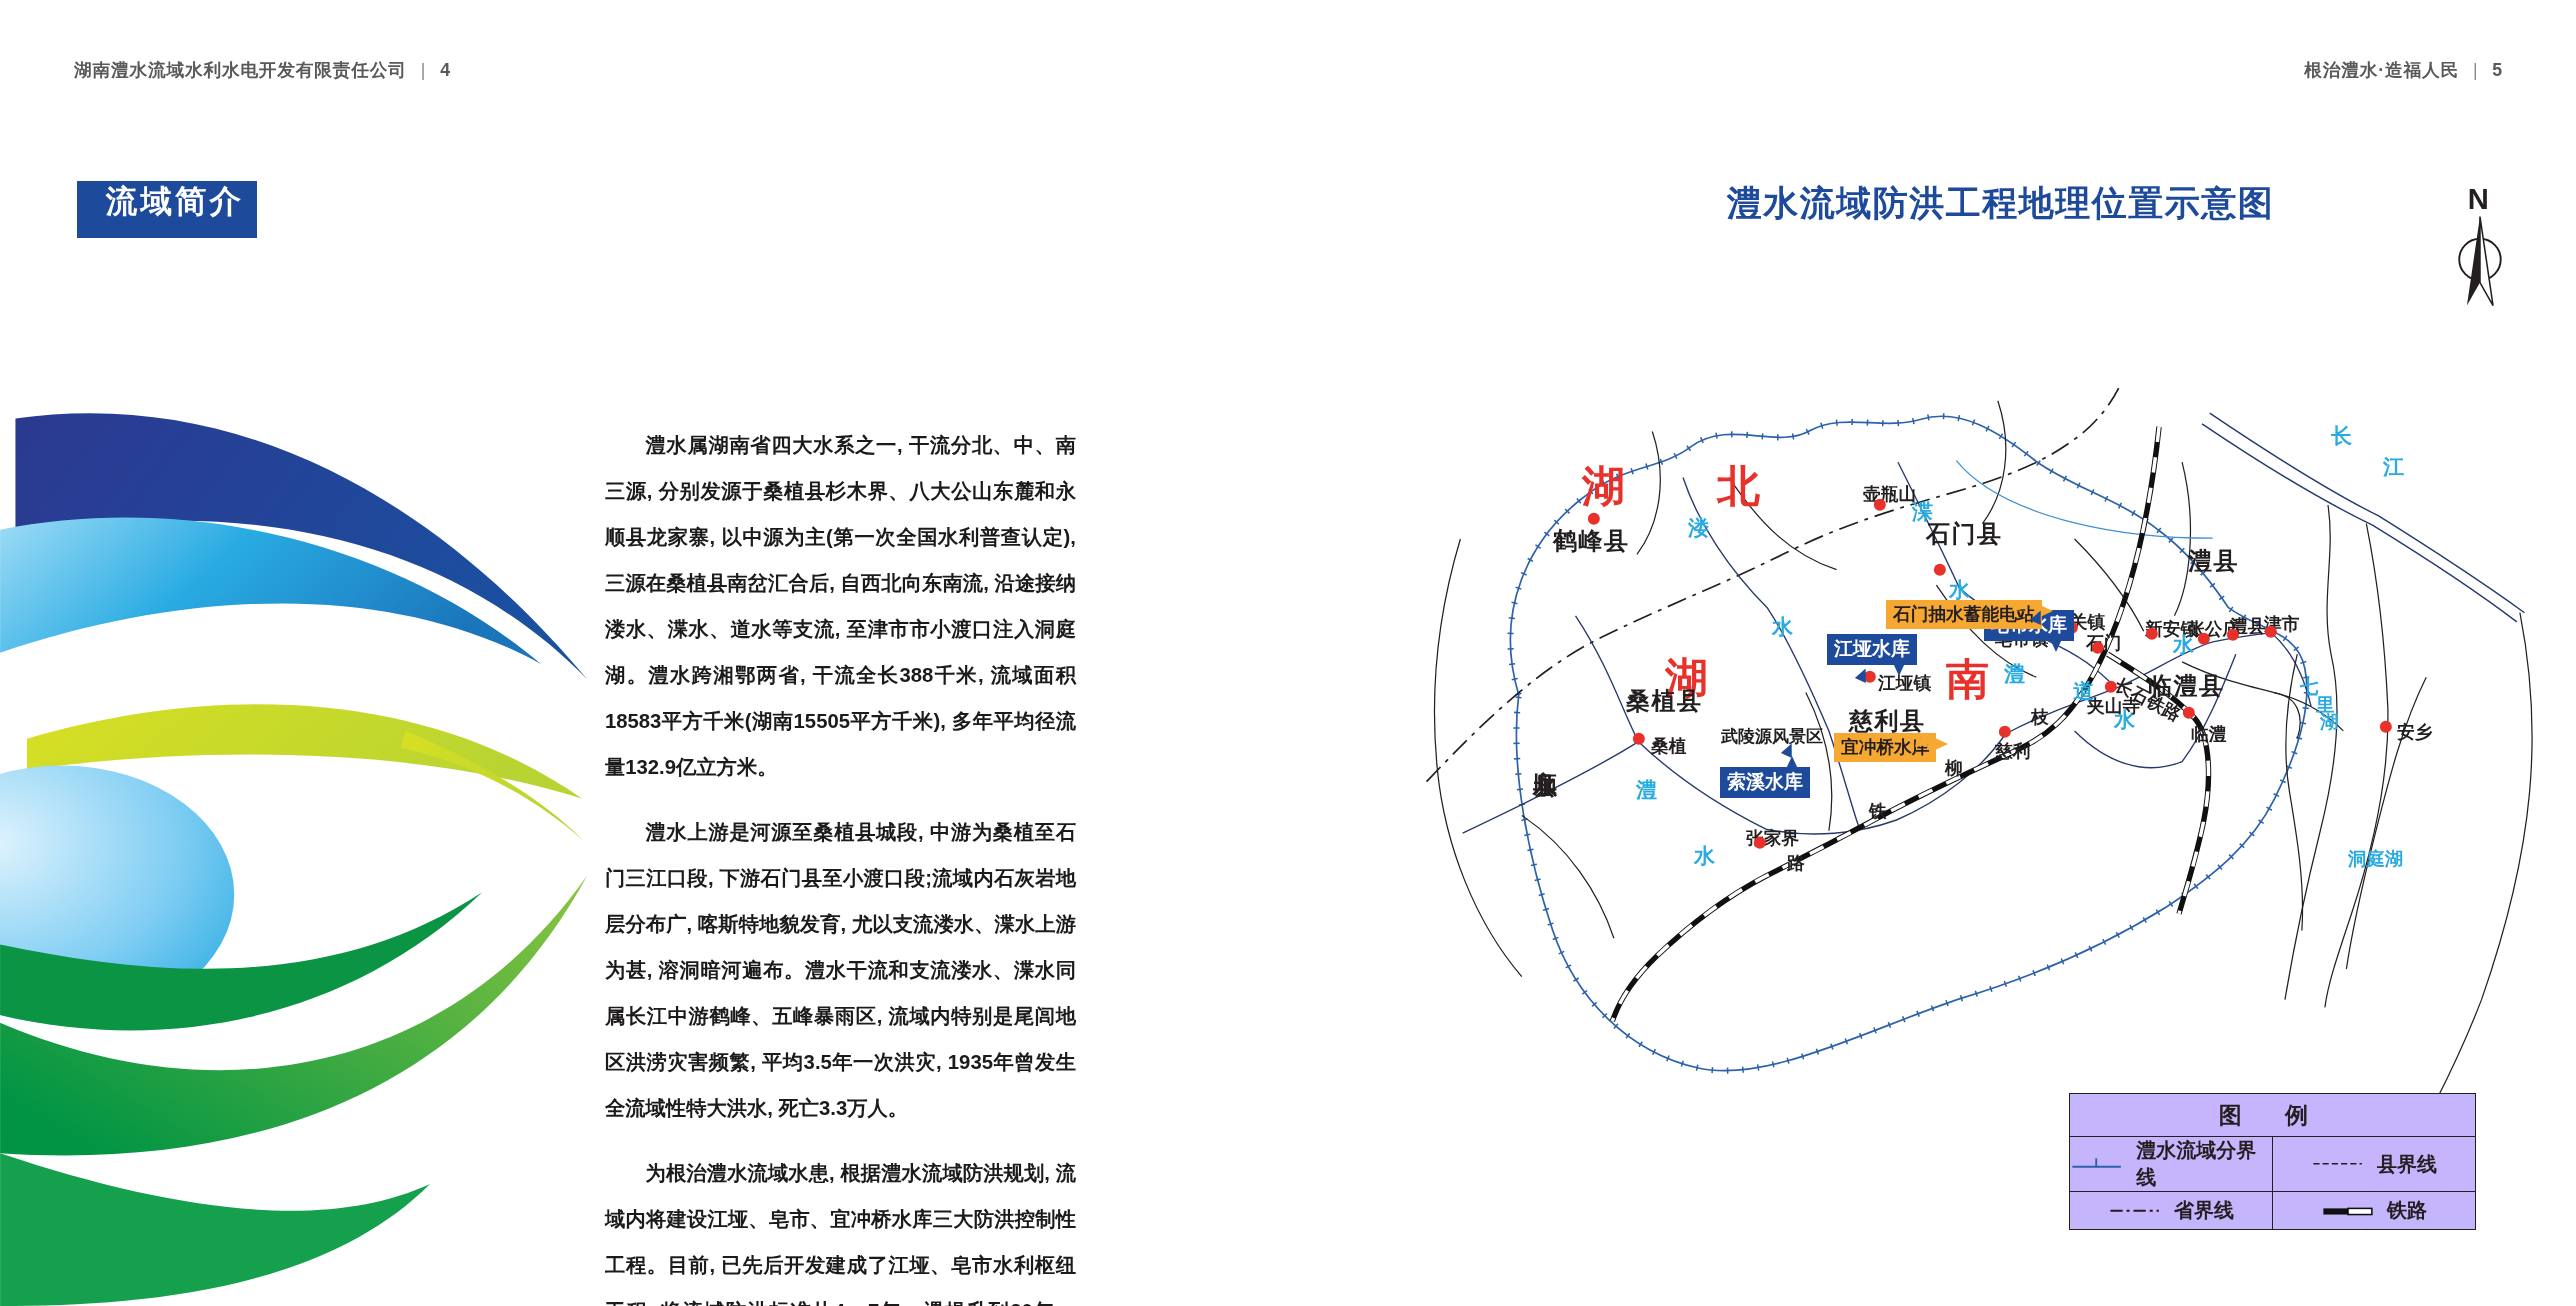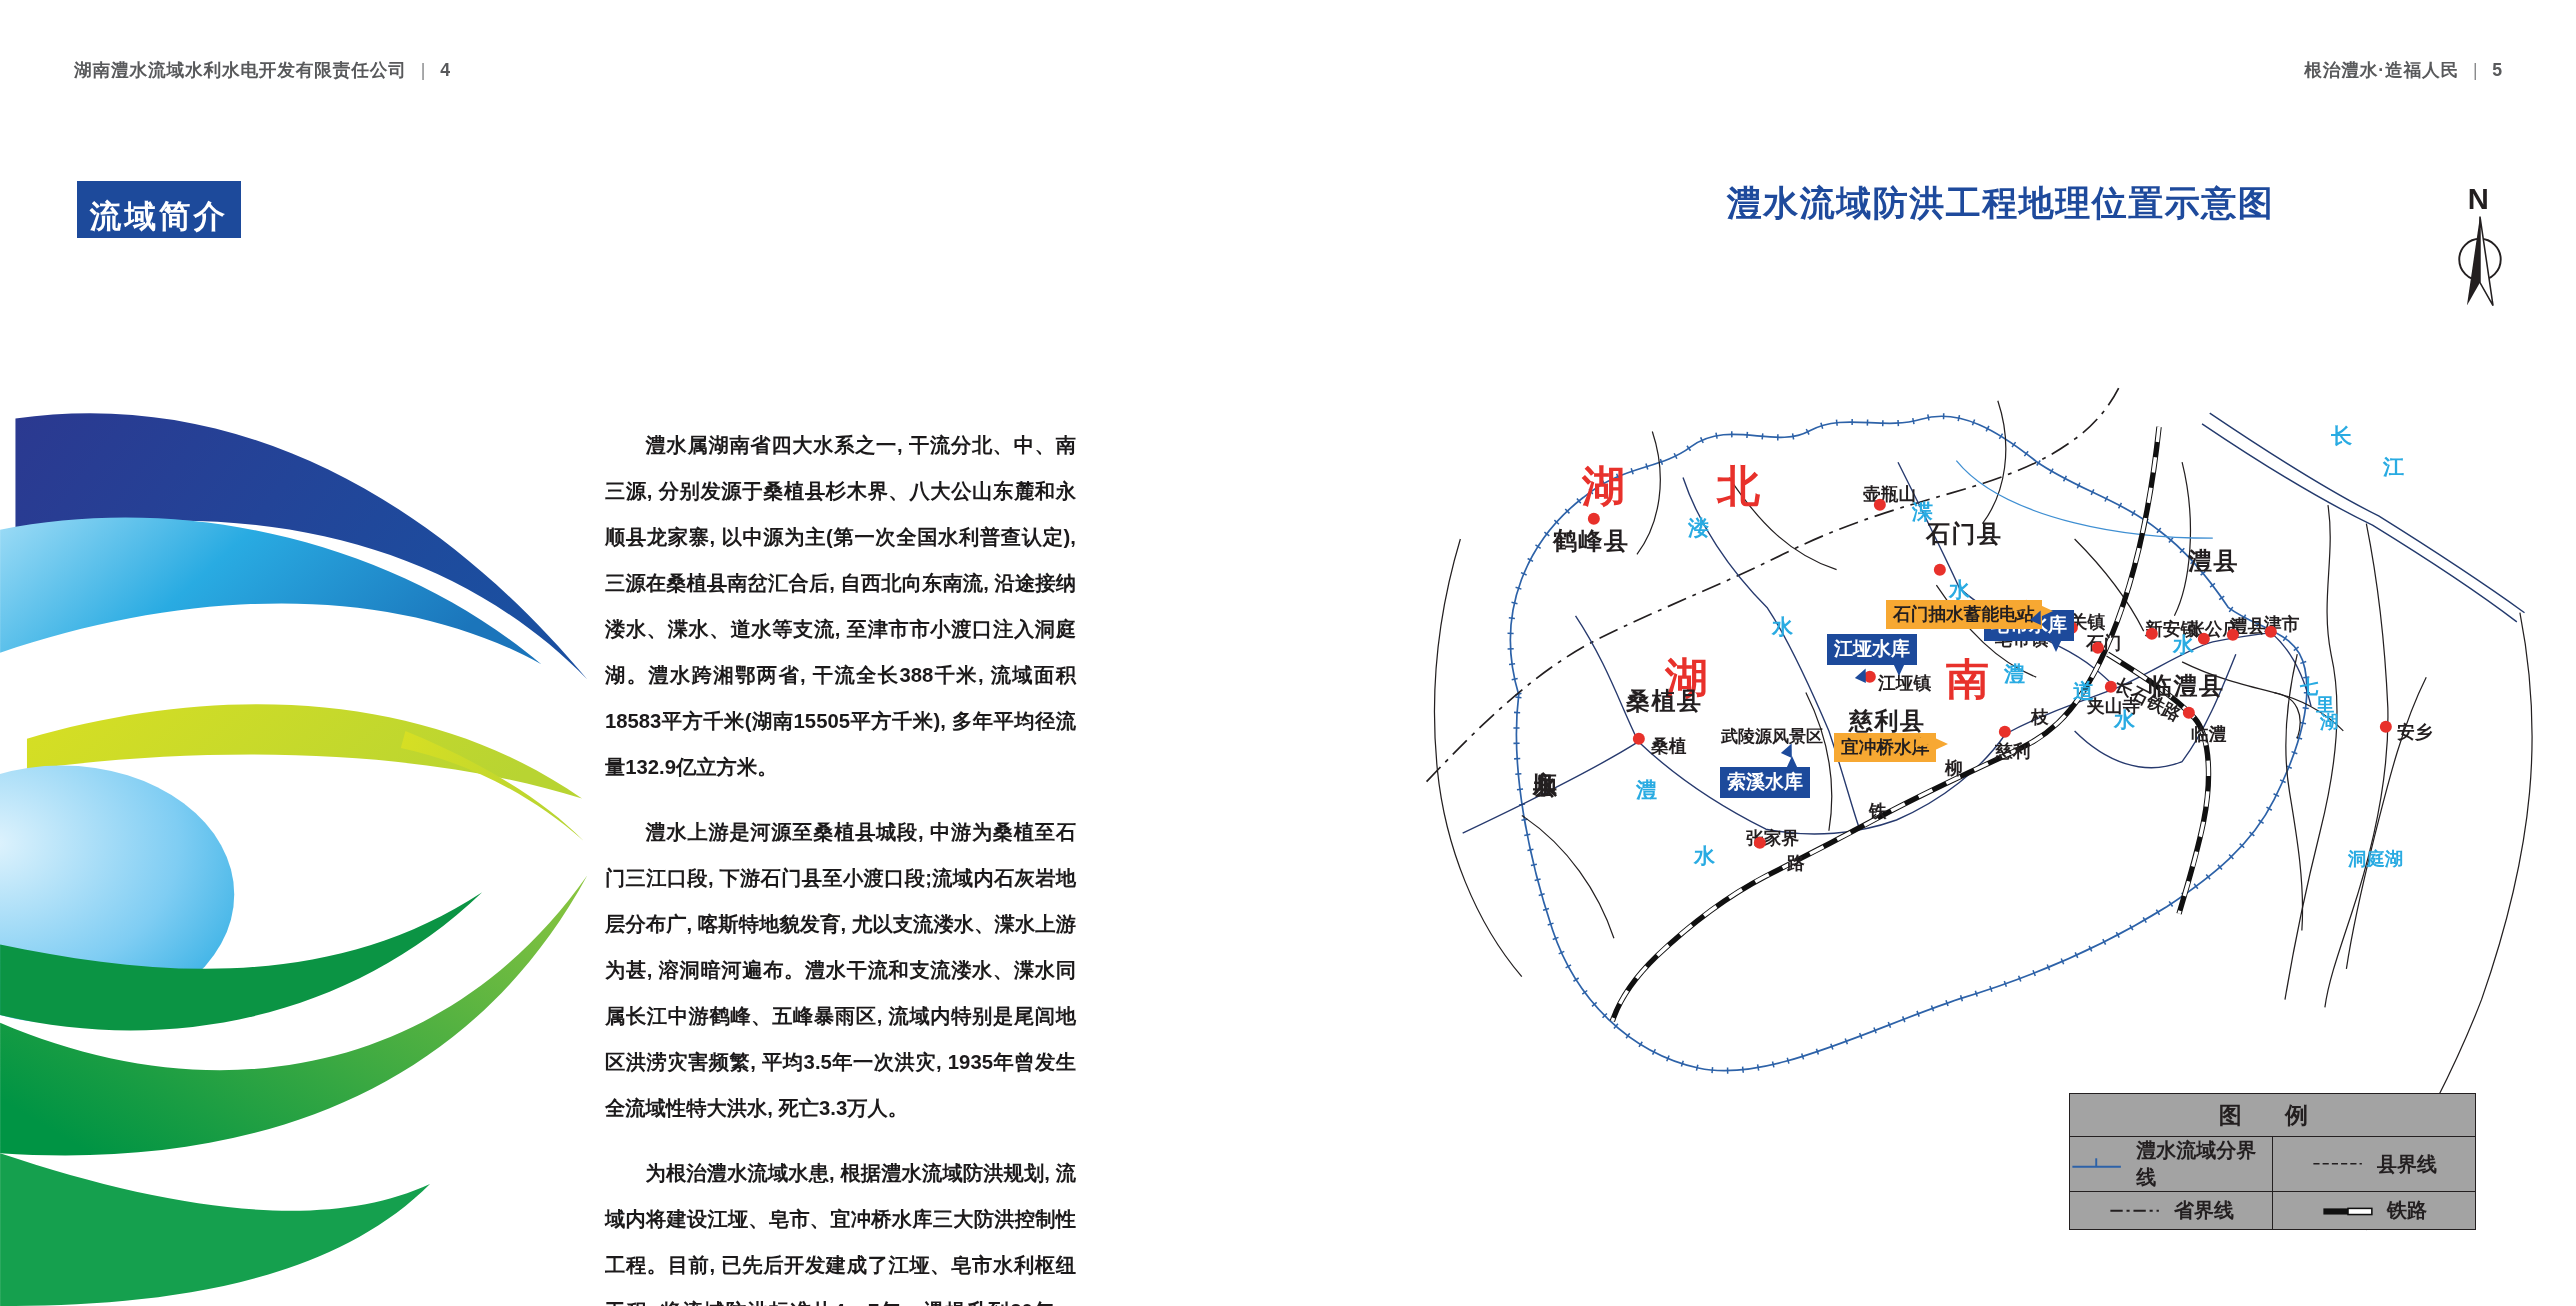--- a/index.html
+++ b/index.html
@@ -5,21 +5,21 @@
   html,body{margin:0;padding:0;background:#e9e9e9;}
   #canvas{position:relative;width:2576px;height:1306px;background:#ffffff;overflow:hidden;
           font-family:"Liberation Sans","DejaVu Sans",sans-serif;color:#231f20;}
   
   .hdr{position:absolute;top:58px;font-size:17.7px;font-weight:700;color:#58595b;letter-spacing:0.8px;white-space:nowrap;}
   .hdr .sep{margin:0 14px;font-weight:400;color:#8a8b8d;}
   #hdr-left{left:74px;}
   #hdr-right{left:1996px;width:507px;text-align:right;}
   
   .title-box{position:absolute;left:77px;top:181px;width:164px;height:57px;background:#1d4a9b;
-             display:flex;align-items:flex-end;justify-content:center;}
+             display:flex;align-items:flex-start;justify-content:center;padding-left:16px;}
   .title-box span{color:#fff;font-size:31.5px;font-weight:700;letter-spacing:3.1px;}
   .body-col{position:absolute;left:605px;top:422px;width:471px;font-size:20.3px;line-height:46px;
             font-weight:700;color:#1c1a1b;text-align:justify;}
   .body-col p{margin:0 0 19px 0;text-indent:2em;}
   
   .map-title{position:absolute;left:1655px;top:180px;width:691px;text-align:center;
              font-size:35px;font-weight:700;color:#1e4a9c;letter-spacing:1.5px;}
   
   #mapart,#logo{position:absolute;pointer-events:none;}
   #mapart{left:0;top:0;}
@@ -49,21 +49,21 @@
   .dam-o{position:absolute;width:13px;height:9.2px;background:#f7a832;transform:skewX(-18deg) rotate(-12deg);}
   .flag{position:absolute;font-weight:700;padding:2.3px 7px;white-space:nowrap;}
   .flag.blue{background:#1d4a9b;color:#fff;font-size:19px;}
   .flag.orange{background:#f7a832;color:#231f20;font-size:17.7px;}
   .tail{position:absolute;width:0;height:0;}
   .t-br{right:12.3px;bottom:-11.5px;border-left:6.1px solid transparent;border-right:6.1px solid transparent;border-top:13px solid #1d4a9b;}
   .t-tr{right:12.3px;top:-11.5px;border-left:6.1px solid transparent;border-right:6.1px solid transparent;border-bottom:13px solid #1d4a9b;}
   .t-r{right:-11.5px;top:5.4px;border-top:6.1px solid transparent;border-bottom:6.1px solid transparent;border-left:13px solid #f7a832;}
   
   .legend{position:absolute;left:2069px;top:1093px;width:405px;height:135px;border:1.5px solid #231f20;
-          display:grid;grid-template-columns:1fr 1fr;grid-template-rows:43px 1fr 1fr;background:#a3a3a3;}
+          display:grid;grid-template-columns:1fr 1fr;grid-template-rows:43px 1fr 1fr;background:#c4b5fd;}
   .lg-title{grid-column:1 / span 2;display:flex;align-items:center;justify-content:center;
             font-size:23px;font-weight:700;letter-spacing:18.4px;border-bottom:1.5px solid #231f20;}
   .lg-cell{display:flex;align-items:center;justify-content:center;gap:12.3px;font-size:20px;font-weight:700;}
   .lg-c1{border-right:1.5px solid #231f20;border-bottom:1.5px solid #231f20;}
   .lg-c2{border-bottom:1.5px solid #231f20;}
   .lg-c3{border-right:1.5px solid #231f20;}
   .sym{display:inline-flex;align-items:center;}
 </style>
 </head>
 <body>

